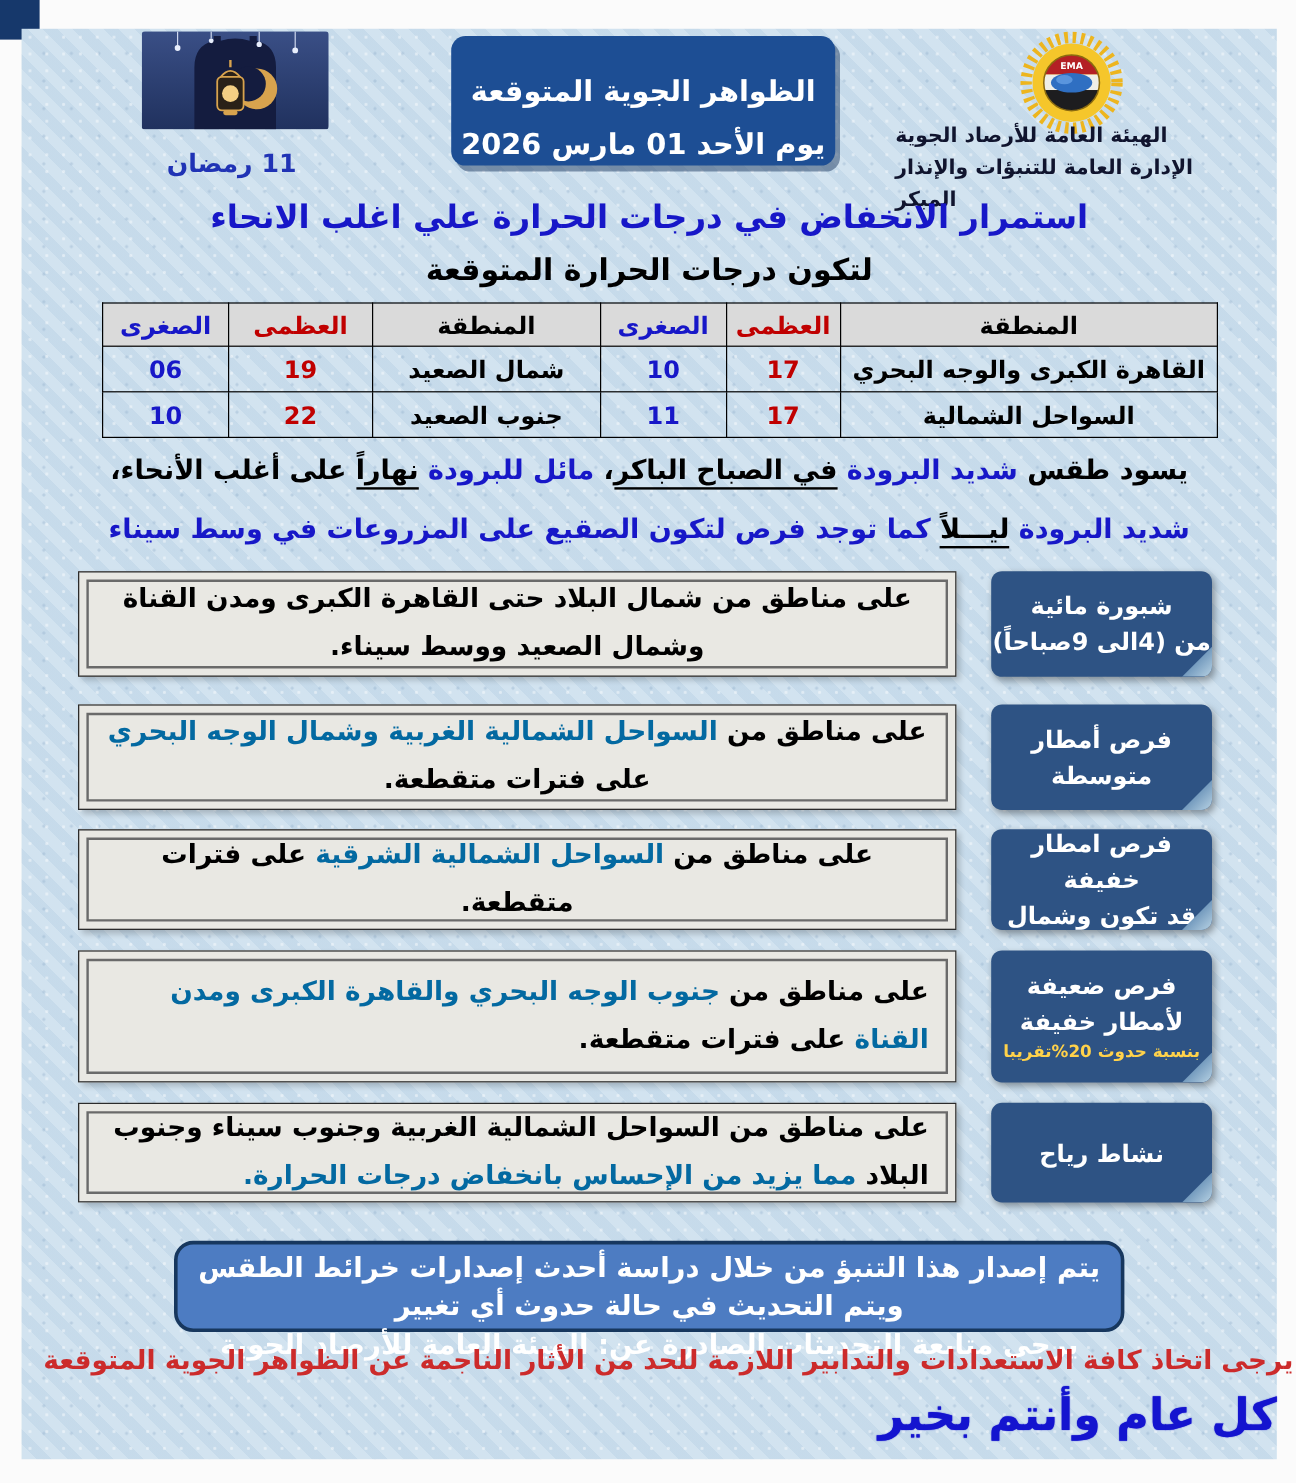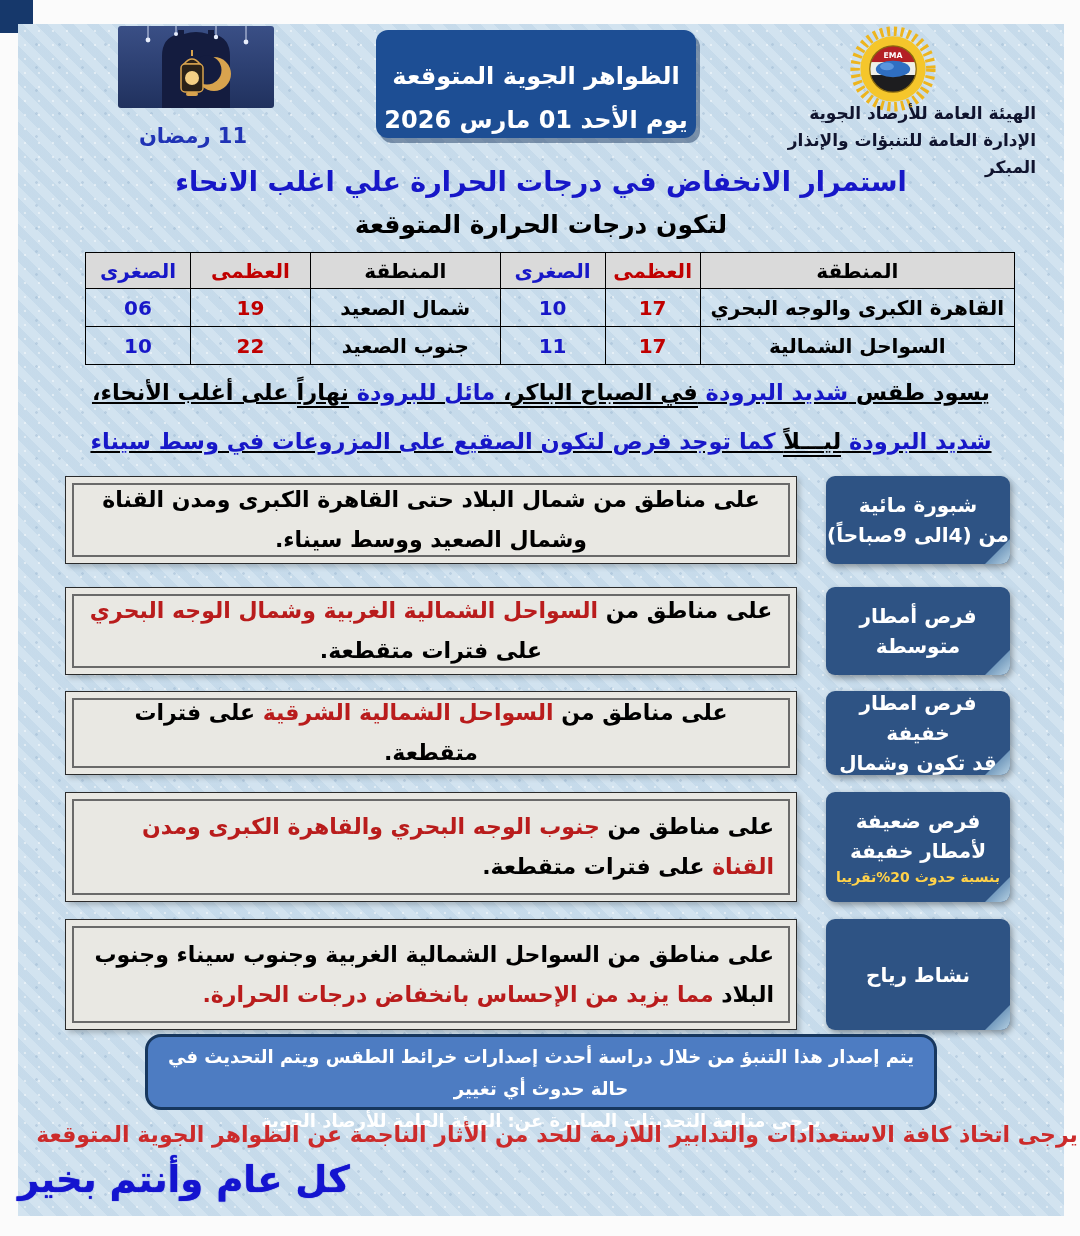--- a/index.html
+++ b/index.html
@@ -20,65 +20,65 @@
     background-position:0 0,7px 9px,0 0;
   }
   
   .ramadan-img{position:absolute;left:100px;top:2px;width:156px;height:82px;border-radius:3px;overflow:hidden;}
   .ramadan-date{position:absolute;left:80px;top:100px;width:190px;text-align:center;
     font-weight:bold;font-size:21px;color:#2033b5;}
   .head-box{position:absolute;left:358px;top:6px;width:320px;height:108px;background:#1d4e94;
     border-radius:12px;box-shadow:4px 5px 0 rgba(13,42,84,.45);color:#fff;text-align:center;
     font-weight:bold;font-size:24px;line-height:44px;padding-top:24px;box-sizing:border-box;}
   .logo{position:absolute;left:832px;top:2px;width:86px;height:86px;}
-  .org{position:absolute;left:728px;top:76px;width:290px;text-align:right;
+  .org{position:absolute;left:728px;top:76px;width:290px;text-align:left;
     font-weight:bold;font-size:17px;line-height:27px;color:#10142e;}
   
   .title1{position:absolute;left:0;top:142px;width:100%;text-align:center;
     font-weight:bold;font-size:27px;color:#1717c8;}
   .title2{position:absolute;left:0;top:186px;width:100%;text-align:center;
     font-weight:bold;font-size:25px;color:#000;}
   .title2 .ul{border-bottom:2.5px solid #000;padding-bottom:16px;}
   
   .temps{position:absolute;left:67px;top:228px;width:930px;border-collapse:collapse;direction:rtl;}
   .temps th,.temps td{border:1.5px solid #000;text-align:center;vertical-align:middle;
     font-weight:bold;padding:0 7px;}
   .temps th{background:#dadada;height:35px;font-size:20px;}
   .temps td{height:37px;font-size:20px;}
   .red{color:#c00000;} .blu{color:#1717c8;}
   
   .summary{position:absolute;left:40px;top:344px;width:966px;text-align:center;direction:rtl;
-    font-weight:bold;font-size:22.5px;line-height:49px;color:#000;text-decoration:underline;}
+    font-weight:bold;font-size:22.5px;line-height:49px;color:#000;}
   .summary .b{color:#1717c8;}
   .summary .k{color:#000;}
   .summary .u{color:#000;border-bottom:2.5px solid #000;padding-bottom:1px;}
   
   .alerts{position:absolute;left:47px;top:452px;width:945px;direction:rtl;}
   .arow{display:flex;gap:5px;direction:rtl;}
   .alabel{width:184px;flex:0 0 184px;background:#2e5384;border-radius:9px;position:relative;
     color:#fff;font-weight:bold;font-size:20px;line-height:30px;text-align:center;
     display:flex;flex-direction:column;justify-content:center;align-items:center;
     box-shadow:2px 3px 6px rgba(0,0,0,.35);margin-left:24px;}
   .fold{position:absolute;right:0;bottom:0;width:25px;height:25px;border-radius:0 0 9px 0;
     background:linear-gradient(135deg,#2e5384 0%,#6d95ba 45%,#b7d2e4 100%);
     clip-path:polygon(100% 0,100% 100%,0 100%);}
   .alabel-note{font-size:14px;color:#ffd24a;line-height:22px;}
   .abody{flex:1;background:#e9e8e3;border:1.5px solid #2b2b2b;
     box-shadow:inset 0 0 0 6px #e9e8e3,inset 0 0 0 8px #6a6a6a,3px 3px 5px rgba(0,0,0,.2);
     display:flex;flex-direction:column;justify-content:center;box-sizing:border-box;
     padding:10px 22px;font-weight:bold;font-size:22px;line-height:40px;color:#000;direction:rtl;}
   .abody.center{text-align:center;} .abody.right{text-align:right;}
-  .abody .b{color:#b91c1c;} .abody .k{color:#000;}
+  .abody .b{color:#0369a1;} .abody .k{color:#000;}
   
   .fnote{position:absolute;left:127px;top:1010px;width:792px;height:76px;background:#4d7cc2;
     border:3px solid #17375e;border-radius:16px;box-sizing:border-box;color:#fff;text-align:center;
-    font-weight:bold;font-size:18px;line-height:32px;padding-top:4px;direction:rtl;}
+    font-weight:bold;font-size:23px;line-height:32px;padding-top:4px;direction:rtl;}
   .warning{position:absolute;left:16px;top:1098px;width:100%;text-align:center;direction:rtl;
     font-weight:bold;font-size:22px;color:#cc2b2b;}
-  .greet{position:absolute;left:0;top:1134px;width:100%;text-align:left;direction:rtl;
+  .greet{position:absolute;left:0;top:1134px;width:100%;text-align:right;direction:rtl;
     font-weight:bold;font-size:37px;color:#1414cf;text-shadow:0 0 1px #1414cf;}
 </style>
 </head>
 <body>
 
 <div class="corner-square"></div>
 
 <div class="page">
 
   <div class="ramadan-img">
@@ -230,21 +230,21 @@
         <div>فرص ضعيفة</div>
         <div>لأمطار خفيفة</div>
         <div class="alabel-note" dir="rtl">بنسبة حدوث 20%تقريبا</div>
         <div class="fold"></div>
       </div>
       <div class="abody right">
         <div><span class="k">على مناطق من </span><span class="b">جنوب الوجه البحري والقاهرة الكبرى ومدن القناة</span><span class="k"> على فترات متقطعة.</span></div>
       </div>
     </div>
 
-    <div class="arow" style="height:111px;">
+    <div class="arow" style="height:83px;">
       <div class="alabel">
         <div>نشاط رياح</div>
         <div class="fold"></div>
       </div>
       <div class="abody right">
         <div><span class="k">على مناطق من السواحل الشمالية الغربية وجنوب سيناء وجنوب البلاد </span><span class="b">مما يزيد من الإحساس بانخفاض درجات الحرارة.</span></div>
       </div>
     </div>
 
   </div>

